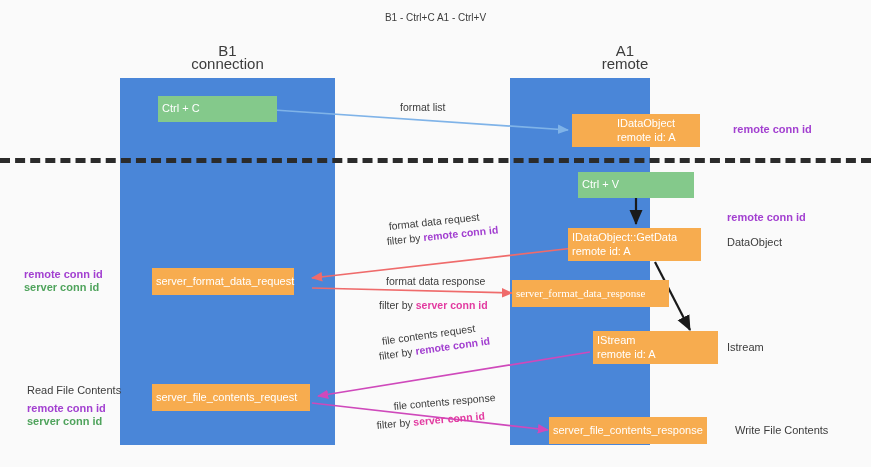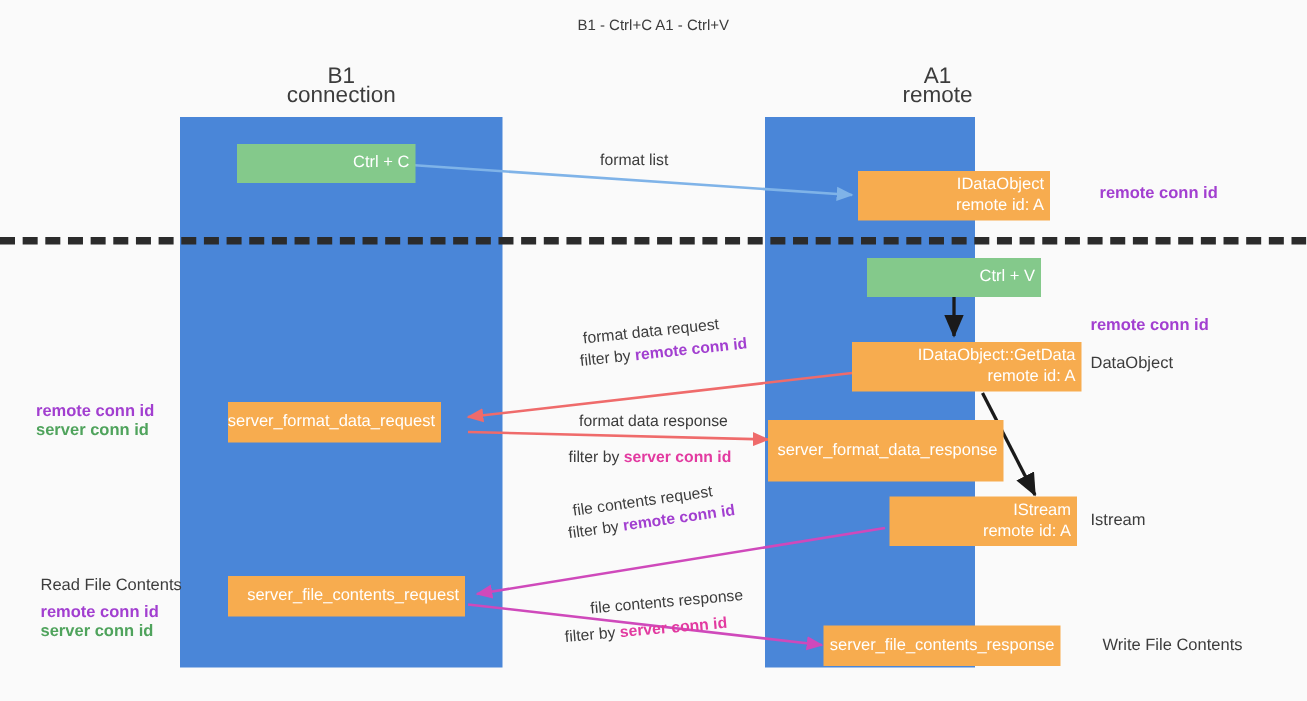--- a/index.html
+++ b/index.html
@@ -43,21 +43,21 @@
     text-align: center;
     font-size: 10px;
     color: #3c3c3c;
     line-height: 19px;
   }
 
   .node {
     position: absolute;
     display: flex;
     flex-direction: column;
-    align-items: flex-end;
+    align-items: flex-start;
     justify-content: center;
     text-align: center;
     color: #ffffff;
     font-size: 11px;
     line-height: 13.5px;
     box-sizing: border-box;
     padding: 2px 4px;
     z-index: 5;
   }
   .node.green { background: #84c98b; }
@@ -156,35 +156,35 @@
 
   <div class="node orange" style="left:572px; top:114px; width:128px; height:33px;padding-left:45px;">
     <span>IDataObject</span>
     <span>remote id: A</span>
   </div>
 
   <div class="node green" style="left:578px; top:172px; width:116px; height:26px;">
     <span>Ctrl + V</span>
   </div>
 
-  <div class="node orange" style="left:568px; top:228px; width:153px; height:33px;">
+  <div class="node orange" style="left:568px; top:228px; width:133px; height:33px;">
     <span>IDataObject::GetData</span>
     <span>remote id: A</span>
   </div>
 
   <div class="node orange" style="left:593px; top:331px; width:125px; height:33px;">
     <span>IStream</span>
     <span>remote id: A</span>
   </div>
 
   <div class="node orange" style="left:152px; top:268px; width:142px; height:27px;">
     <span>server_format_data_request</span>
   </div>
 
-  <div class="node orange" style="left:512px; top:280px; width:157px; height:41px;">
+  <div class="node orange" style="left:512px; top:280px; width:157px; height:27px;font-family:Liberation Serif, serif;">
     <span>server_format_data_response</span>
   </div>
 
   <div class="node orange" style="left:549px; top:417px; width:158px; height:27px;">
     <span>server_file_contents_response</span>
   </div>
 
   <div class="node orange" style="left:152px; top:384px; width:158px; height:27px;">
     <span>server_file_contents_request</span>
   </div>

